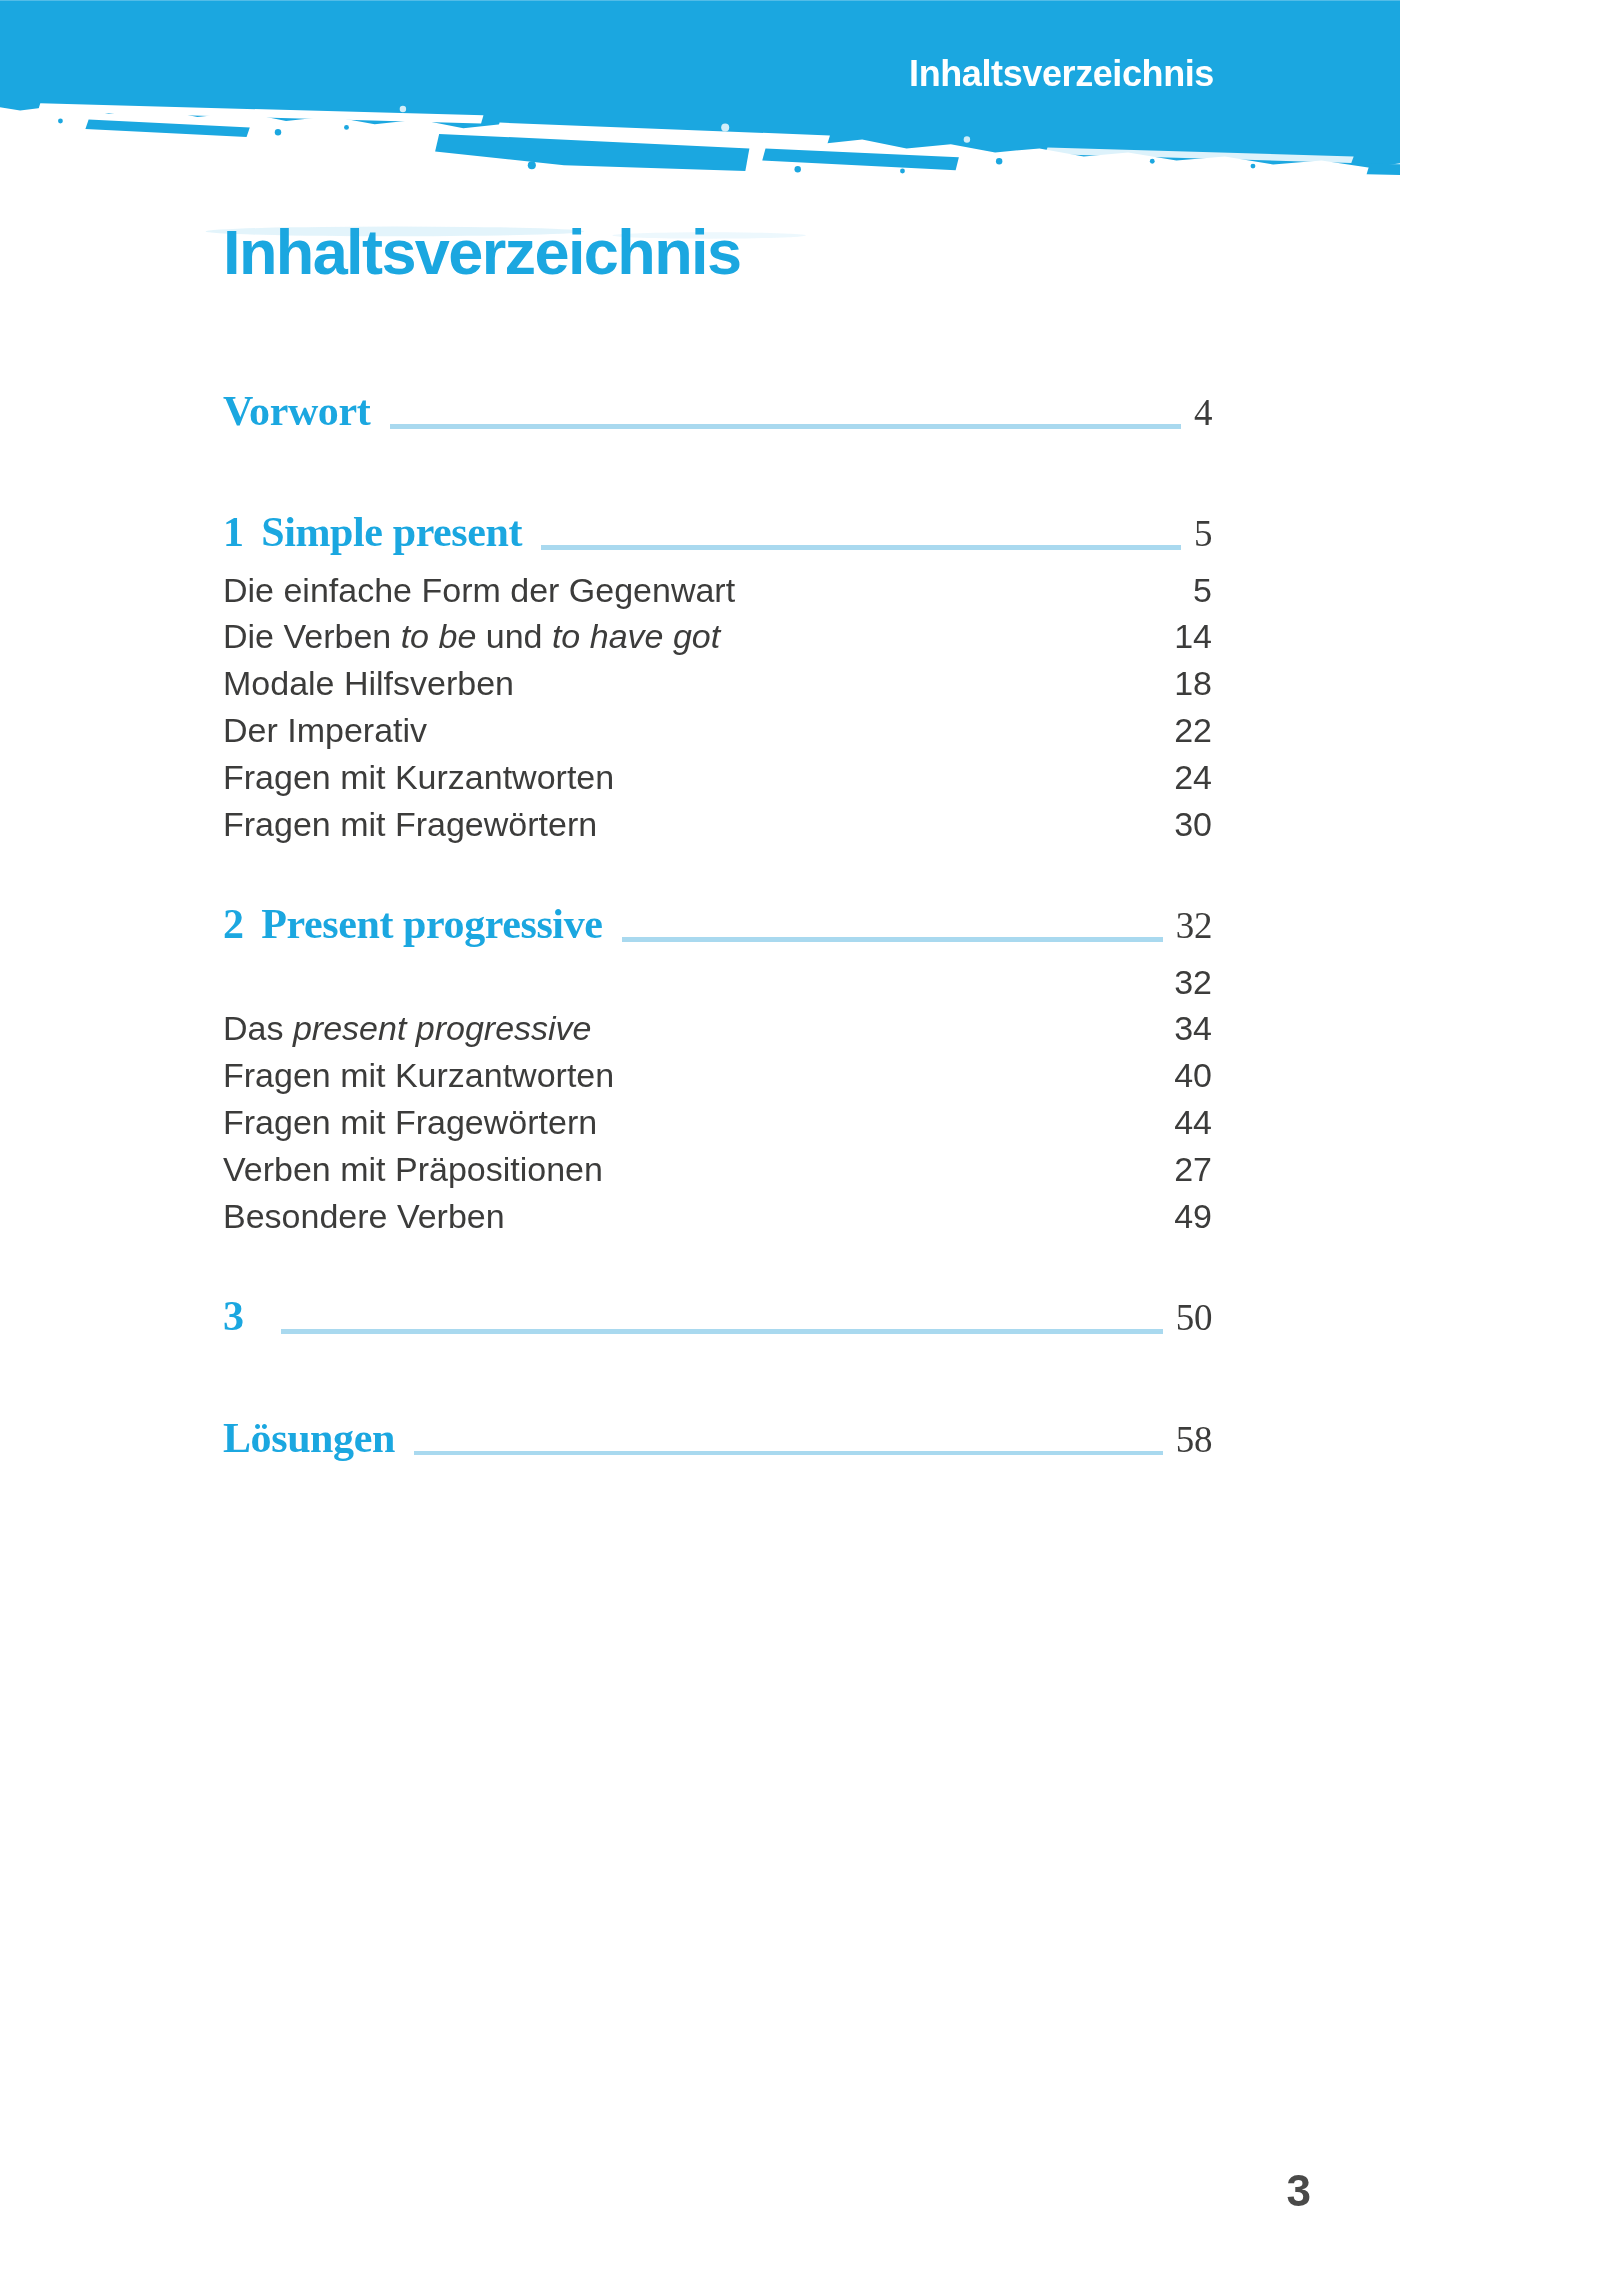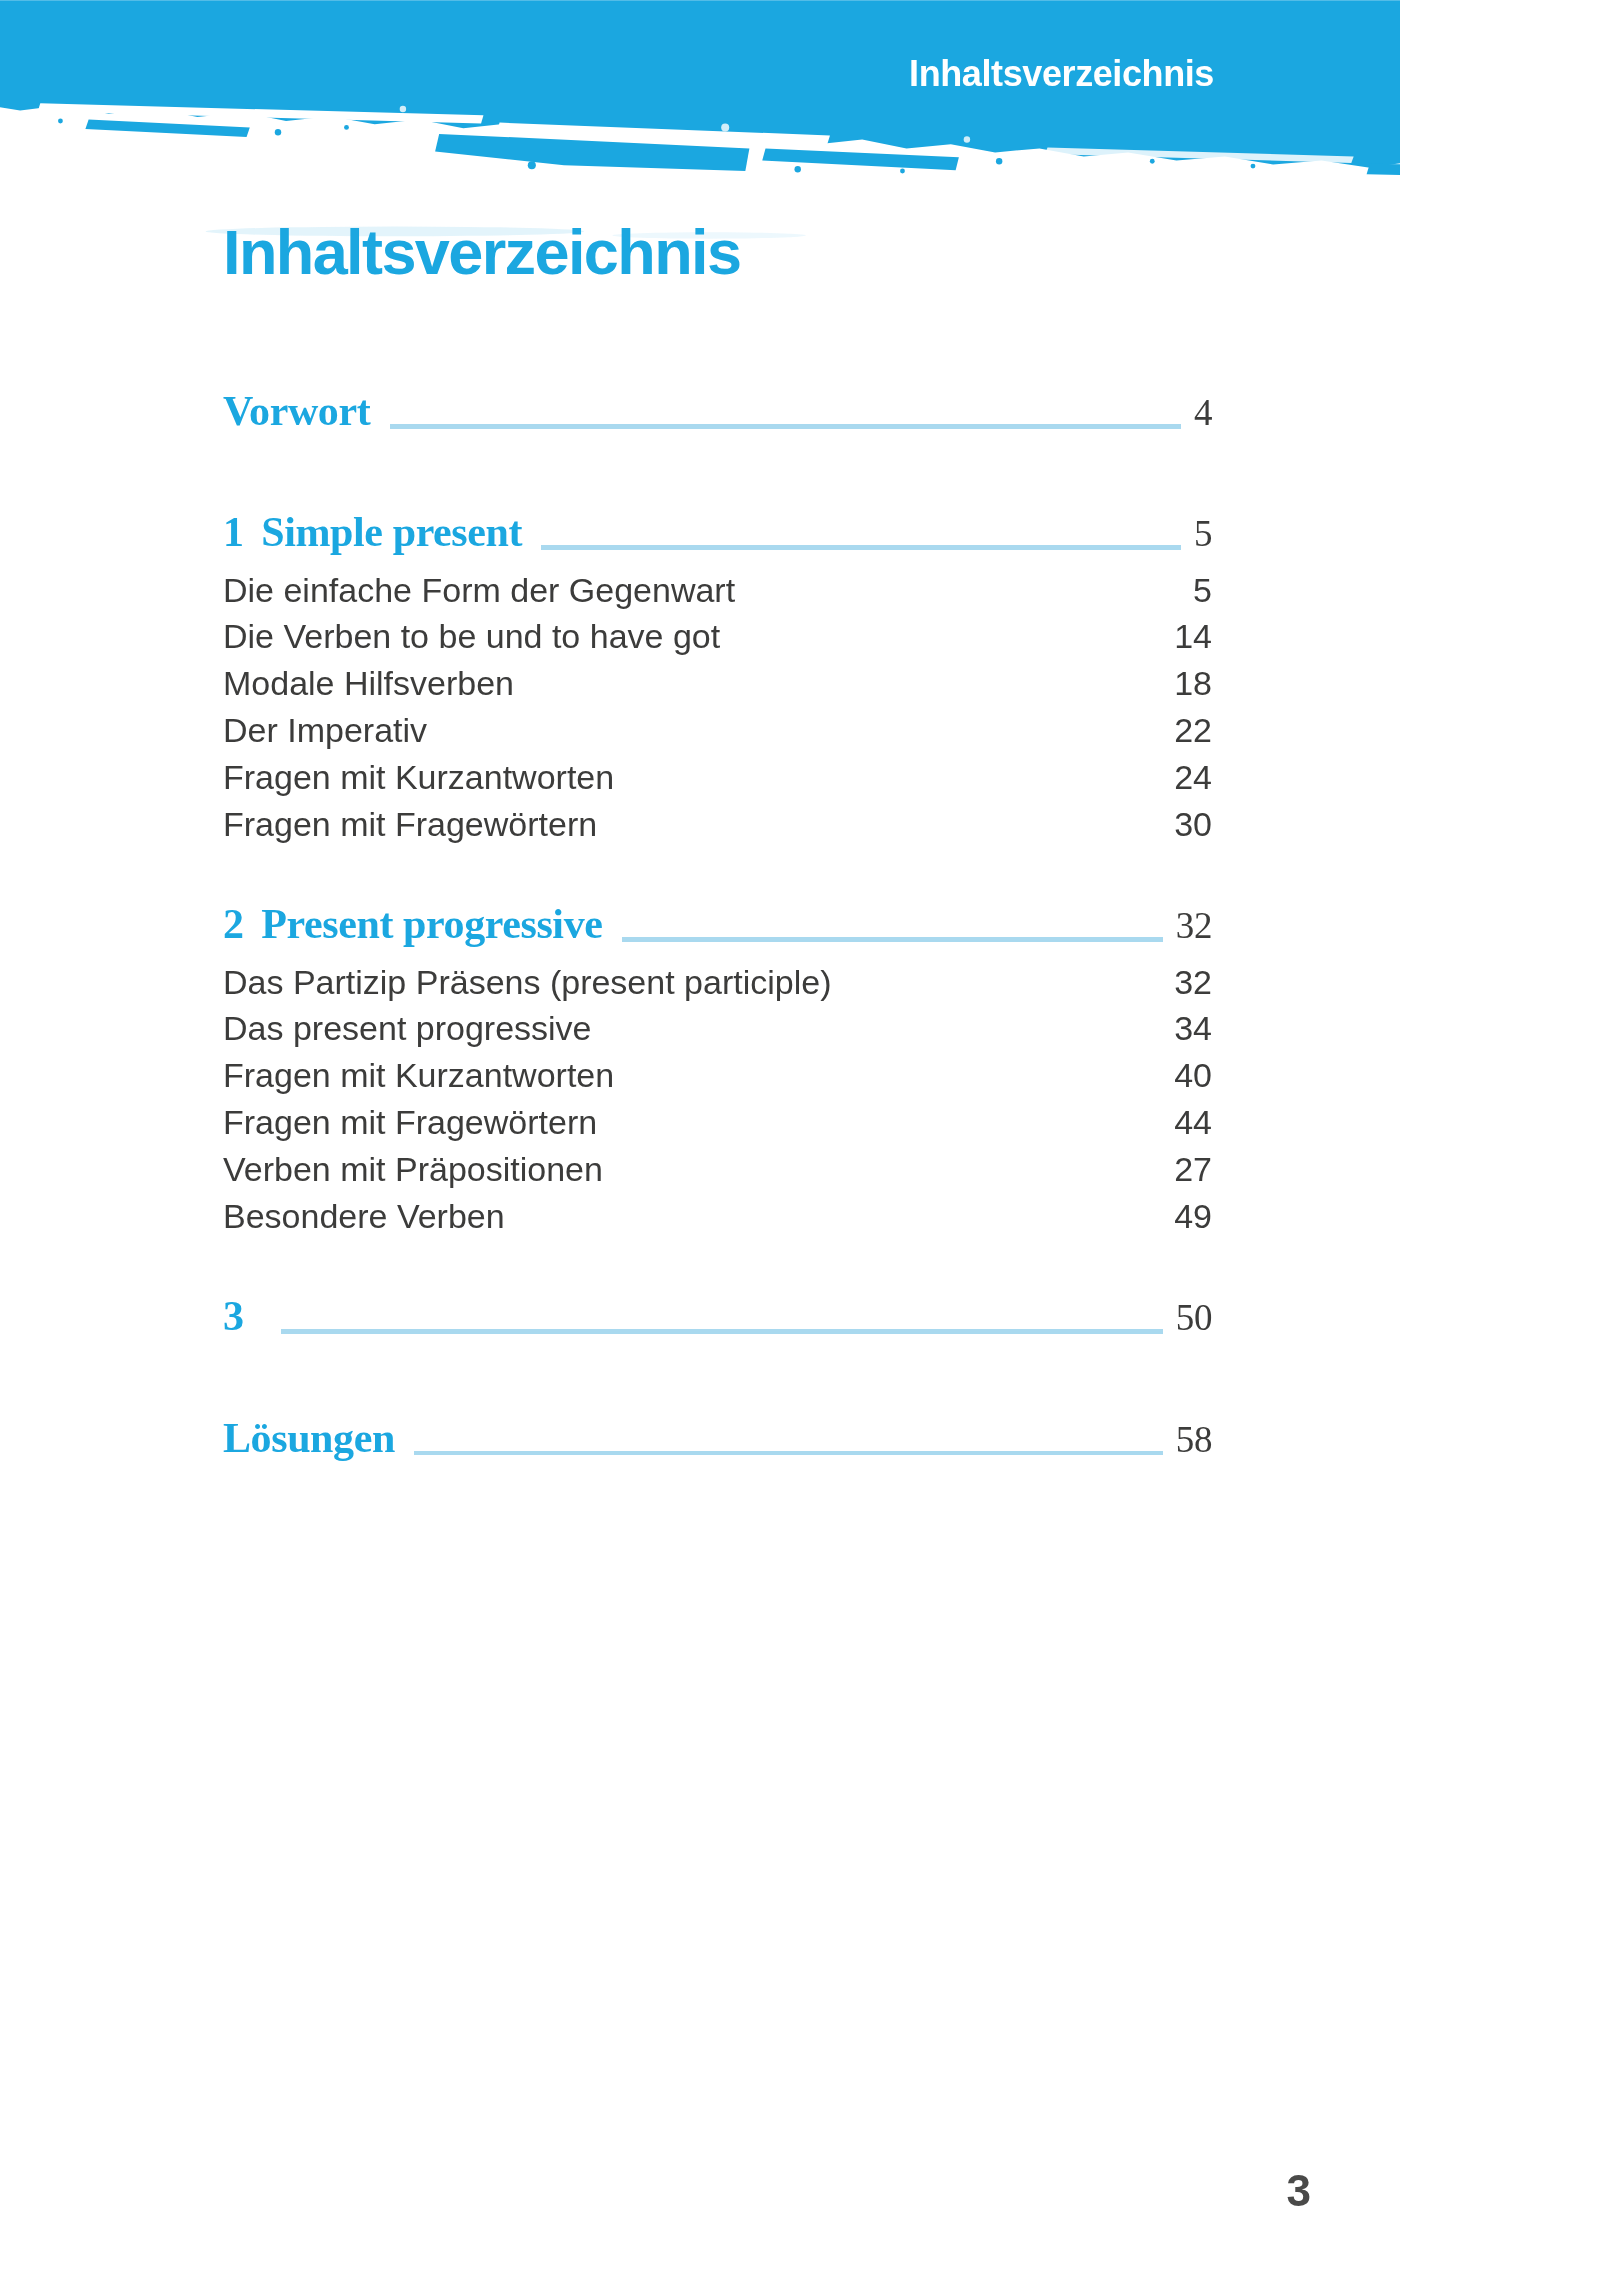--- a/index.html
+++ b/index.html
@@ -49,21 +49,21 @@
     background:var(--leader);
     margin:0 13px 6.4px 19.3px;
   }
   .pg{font-weight:400;color:var(--text);font-size:37px;}
   .subs{margin-top:13px;}
   .row.sub{
     font-size:34px;line-height:1.19;color:var(--text);
     margin-top:6.4px;font-weight:400;
   }
   .row.sub .pg{font-size:34px;}
-  .it{}
+  .it{font-style:italic;}
   .spacer{flex:1 1 auto;}
   .footer-num{
     position:absolute;right:89px;bottom:71px;
     font-size:44px;font-weight:700;color:var(--pagenum);
     line-height:1;
   }
 </style>
 </head>
 <body>
 
@@ -153,21 +153,20 @@
           </div>
         </div>
         <div class="row head">
           <span class="num">2</span>
           <span class="label"><span>Present progressive</span></span>
           <span class="leader"></span>
           <span class="pg">32</span>
         </div>
         <div class="subs">
           <div class="row sub">
-            <span class="slabel"><span>Das Partizip Präsens </span><span class="it">(present participle)</span></span>
             <span class="spacer"></span>
             <span class="pg">32</span>
           </div>
           <div class="row sub">
             <span class="slabel"><span>Das </span><span class="it">present progressive</span></span>
             <span class="spacer"></span>
             <span class="pg">34</span>
           </div>
           <div class="row sub">
             <span class="slabel"><span>Fragen mit Kurzantworten</span></span>

